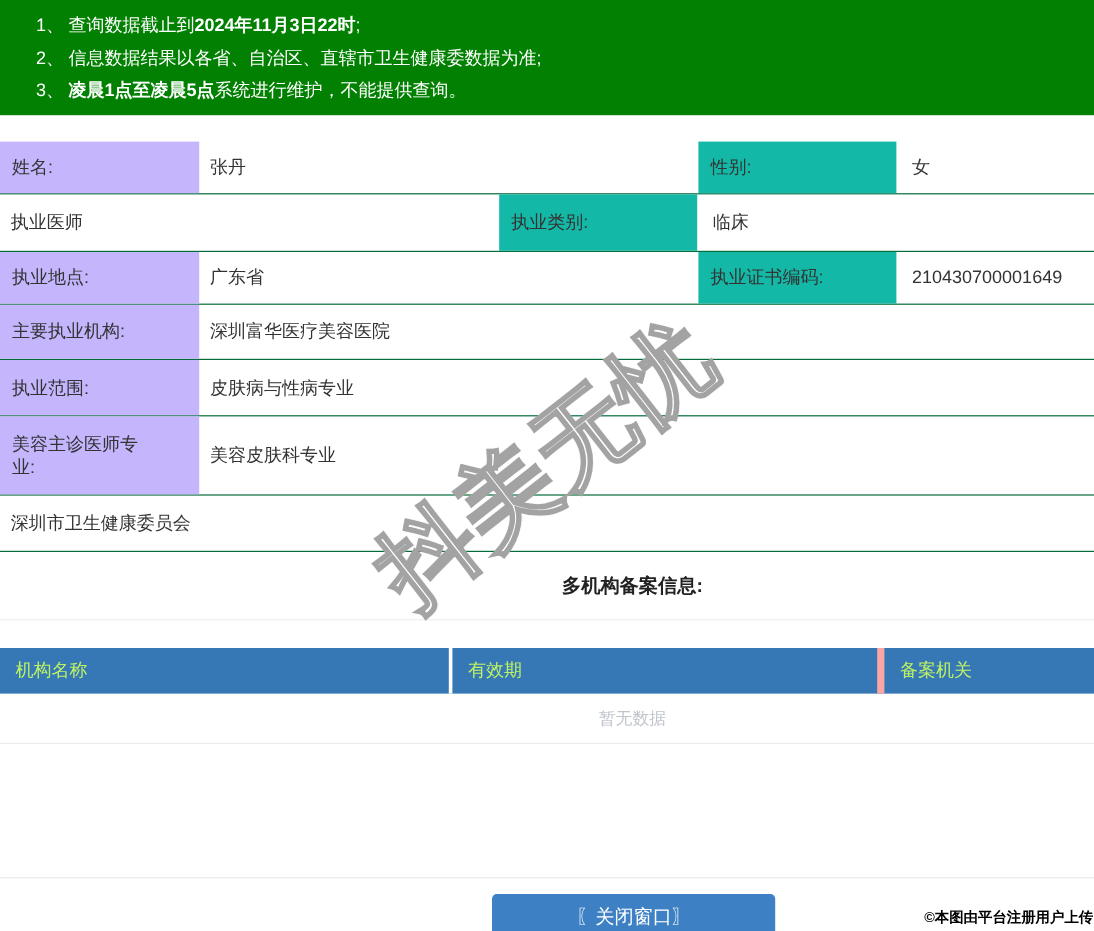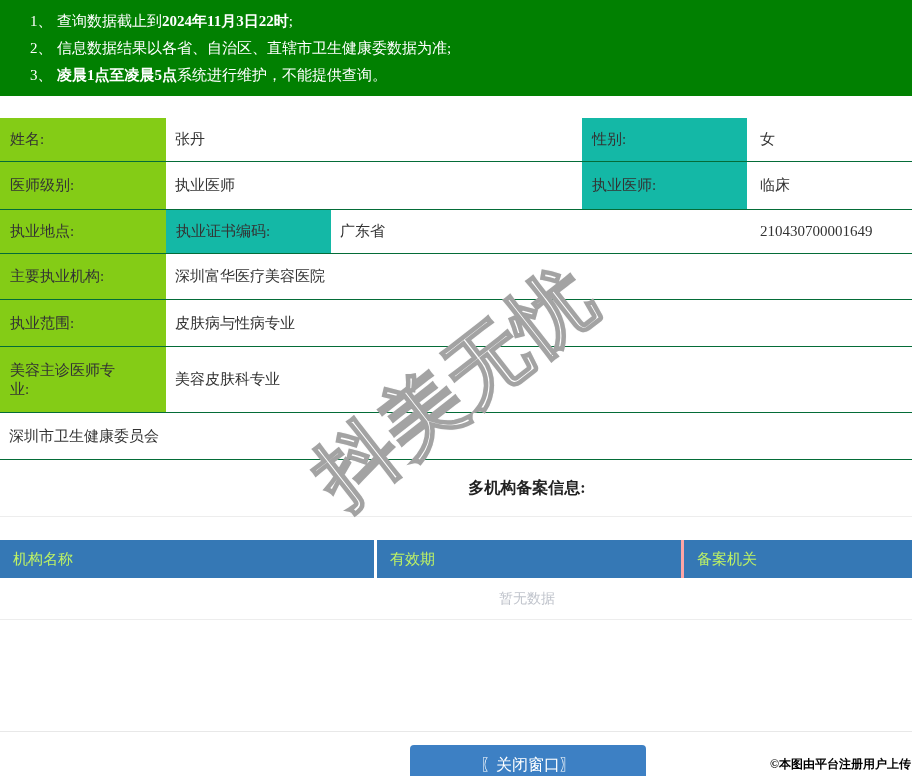--- a/index.html
+++ b/index.html
@@ -1,46 +1,46 @@
 <!DOCTYPE html>
 <html><head>
 <meta charset="utf-8">
 <style>
   * { margin:0; padding:0; box-sizing:border-box; }
   html,body { background:#fff; }
   body { font-family:"Liberation Sans","DejaVu Sans",sans-serif; color:#333; }
 
-  .page { position:relative; width:912px; height:776px; overflow:hidden; background:#fff; margin:0 auto;font-family:Liberation Serif, serif; }
+  .page { position:relative; width:912px; height:776px; overflow:hidden; background:#fff; margin:0 auto; }
   .inner { position:relative; width:1054px; }
 
   
   .banner { width:912px; height:96px; background:#018001; padding:8px 0 0 30px; }
   .banner-line { color:#fff; font-size:15px; line-height:27px; white-space:nowrap; }
   .banner-line .num { display:inline-block; min-width:27px; }
   .banner-line b { font-weight:bold; }
 
   
   .info-table { margin-top:22px; width:1054px; }
   .info-row { display:flex; align-items:stretch; border-bottom:1px solid #046c38; }
   .h44{height:44px}.h48{height:48px}.h46{height:46px}.h47{height:47px}.h66{height:66px}
   .cell { display:flex; align-items:center; font-size:15px; color:#333; }
-  .cell-label  { width:166px; background:#84cc16; padding:9px 10px; }
+  .cell-label  { width:166px; background:#c4b5fd; padding:9px 10px; }
   .cell-label.narrow { padding-right:38px; }
   .cell-value  { width:416px; padding-left:9px; }
   .cell-label2 { width:165px; background:#14b8a6; padding:2px 10px; }
   .cell-value2 { flex:1; padding-left:13px; }
   .cell-value.grow { flex:1; }
 
   
   .section-title { width:1054px; height:57px; display:flex; align-items:center; justify-content:center;
                    font-size:16px; font-weight:bold; color:#222; border-bottom:1px solid #ededed; }
   .reg-header { width:1054px; height:38px; margin-top:23px; display:flex; background:#3578b5; }
   .reg-col { color:#bef264; font-size:15px; line-height:38px; padding-left:13px; }
   .reg-col-1 { width:377px; border-right:3px solid #fff; }
-  .reg-col-2 { width:307px; border-right:3px solid #fca5a5; }
+  .reg-col-2 { width:360px; border-right:6px solid #fca5a5; }
   .reg-col-3 { flex:1; }
   .empty-row { width:1054px; height:42px; display:flex; align-items:center; justify-content:center;
                color:#c0c4cc; font-size:14px; border-bottom:1px solid #ededed; }
 
   
   .spacer { height:111px; }
   .footer { position:relative; width:1054px; height:44px; border-top:1px solid #e8e8e8; }
   .close-btn { position:absolute; left:410px; top:13px; width:236px; height:40px;
                background:#3d80c4; border:none; border-radius:4px; color:#fff; font-size:16px;
                font-family:inherit; cursor:pointer; text-align:center; line-height:38px; }
@@ -75,30 +75,29 @@
     <div class="info-table">
 
       <div class="info-row h44">
         <div class="cell cell-label">姓名:</div>
         <div class="cell cell-value">张丹</div>
         <div class="cell cell-label2">性别:</div>
         <div class="cell cell-value2">女</div>
       </div>
 
       <div class="info-row h48">
-        <div class="cell cell-label">医师级别:</div>
         <div class="cell cell-value">执业医师</div>
-        <div class="cell cell-label2">执业医师:</div>
+        <div class="cell cell-label2">执业类别:</div>
         <div class="cell cell-value2">临床</div>
       </div>
 
       <div class="info-row h44">
         <div class="cell cell-label">执业地点:</div>
+        <div class="cell cell-value">广东省</div>
         <div class="cell cell-label2">执业证书编码:</div>
-        <div class="cell cell-value">广东省</div>
         <div class="cell cell-value2">210430700001649</div>
       </div>
 
       <div class="info-row h46">
         <div class="cell cell-label">主要执业机构:</div>
         <div class="cell cell-value grow">深圳富华医疗美容医院</div>
       </div>
 
       <div class="info-row h47">
         <div class="cell cell-label">执业范围:</div>

